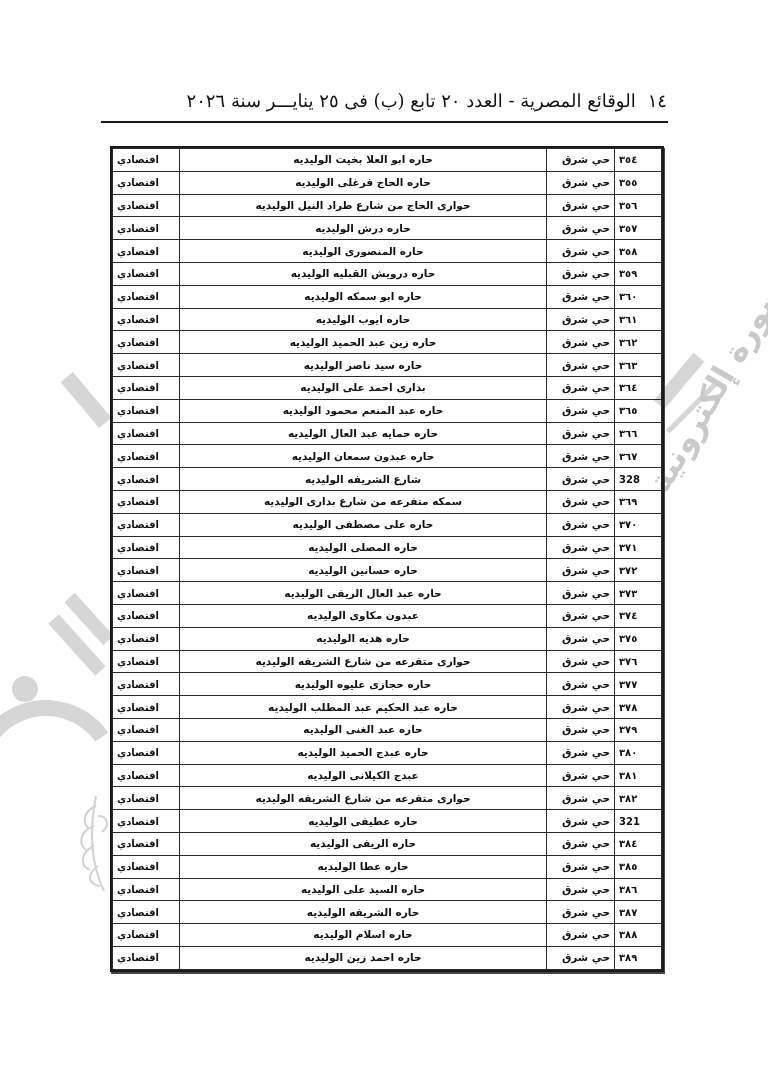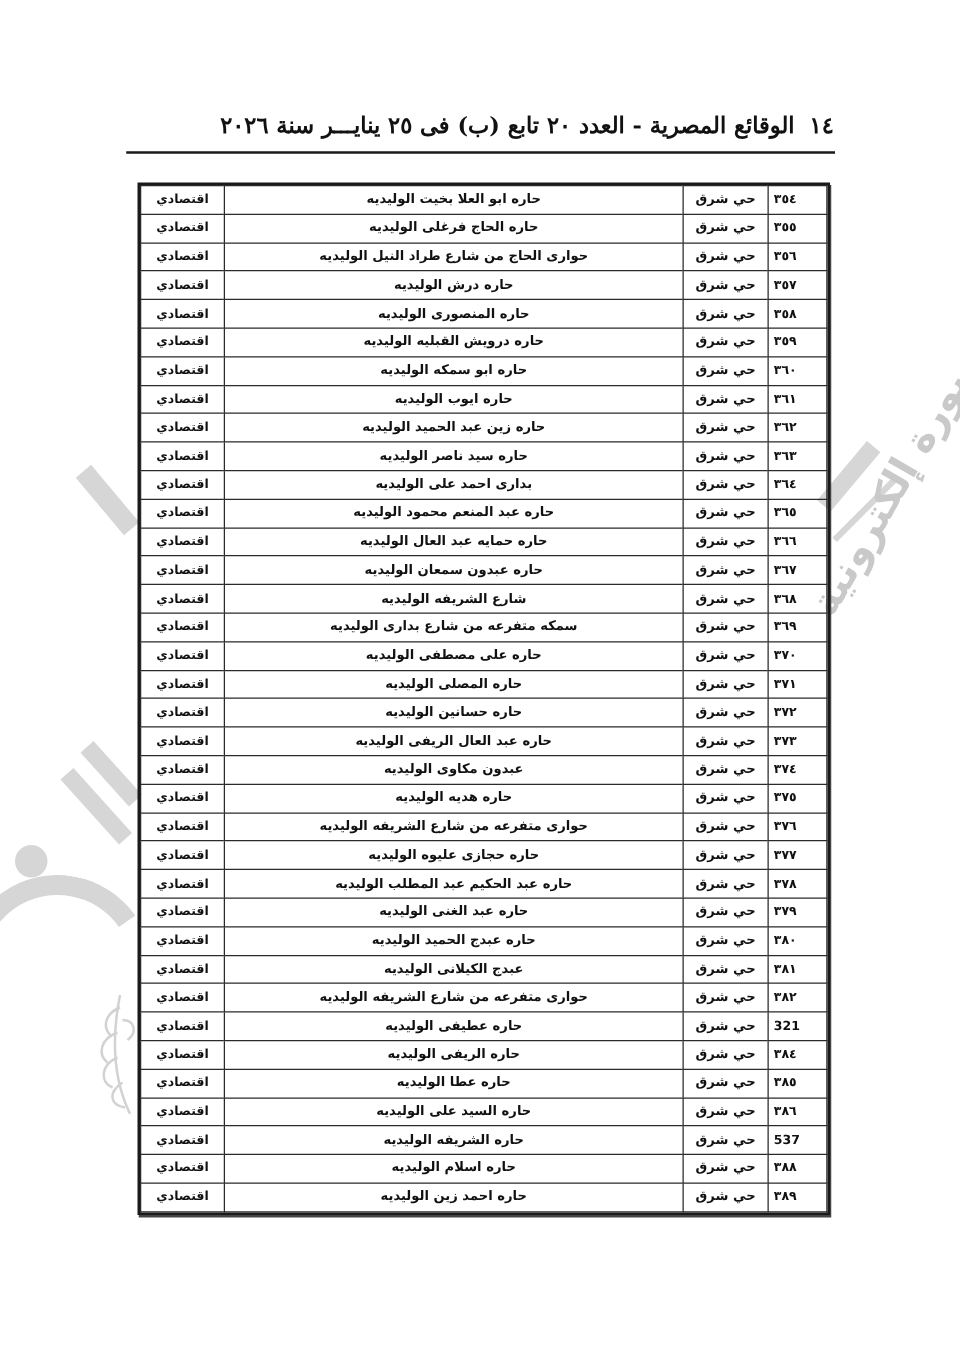--- a/index.html
+++ b/index.html
@@ -17,21 +17,21 @@
     }
     .page-header {
       position: absolute;
       left: 103px;
       top: 84px;
       width: 564px;
       height: 34px;
       direction: rtl;
       text-align: right;
       font-family: "DejaVu Serif", serif;
-      font-weight: bold;
+      font-weight: normal;
       font-size: 18px;
       line-height: 34px;
       white-space: nowrap;
     }
     .page-header .pnum { margin-left: 12px; }
     .header-rule {
       position: absolute;
       left: 101px;
       top: 121px;
       width: 567px;
@@ -72,23 +72,23 @@
       border: 1.5px solid #2a2a2a;
       height: 21.8px;
       padding: 0 4px;
       font-size: 10.5px;
       font-weight: bold;
       white-space: nowrap;
       overflow: hidden;
       line-height: 21px;
     }
     td.c-num { width: 38px; text-align: left; font-weight: bold; font-size: 10px; }
-    td.c-dist { width: 59px; text-align: center; }
+    td.c-dist { width: 59px; text-align: right; }
     td.c-name { text-align: center; }
-    td.c-type { width: 58px; text-align: center; font-size: 10px; margin-top: 44px; }
+    td.c-type { width: 58px; text-align: left; font-size: 10px; margin-top: 44px; }
     .emblem {
       position: absolute;
       left: 74px;
       top: 786px;
       width: 40px;
       height: 110px;
       z-index: 0;
     }
   </style>
 </head>
@@ -200,21 +200,21 @@
           <td class="c-name">حاره حمايه عبد العال الوليديه</td>
           <td class="c-type">اقتصادي</td>
         </tr>
         <tr>
           <td class="c-num">٣٦٧</td>
           <td class="c-dist">حي شرق</td>
           <td class="c-name">حاره عبدون سمعان الوليديه</td>
           <td class="c-type">اقتصادي</td>
         </tr>
         <tr>
-          <td class="c-num">٣٦٨</td>
+          <td class="c-num">328</td>
           <td class="c-dist">حي شرق</td>
           <td class="c-name">شارع الشريفه الوليديه</td>
           <td class="c-type">اقتصادي</td>
         </tr>
         <tr>
           <td class="c-num">٣٦٩</td>
           <td class="c-dist">حي شرق</td>
           <td class="c-name">سمكه متفرعه من شارع بدارى الوليديه</td>
           <td class="c-type">اقتصادي</td>
         </tr>
@@ -314,21 +314,21 @@
           <td class="c-name">حاره عطا الوليديه</td>
           <td class="c-type">اقتصادي</td>
         </tr>
         <tr>
           <td class="c-num">٣٨٦</td>
           <td class="c-dist">حي شرق</td>
           <td class="c-name">حاره السيد على الوليديه</td>
           <td class="c-type">اقتصادي</td>
         </tr>
         <tr>
-          <td class="c-num">537</td>
+          <td class="c-num">٣٨٧</td>
           <td class="c-dist">حي شرق</td>
           <td class="c-name">حاره الشريفه الوليديه</td>
           <td class="c-type">اقتصادي</td>
         </tr>
         <tr>
           <td class="c-num">٣٨٨</td>
           <td class="c-dist">حي شرق</td>
           <td class="c-name">حاره اسلام الوليديه</td>
           <td class="c-type">اقتصادي</td>
         </tr>

